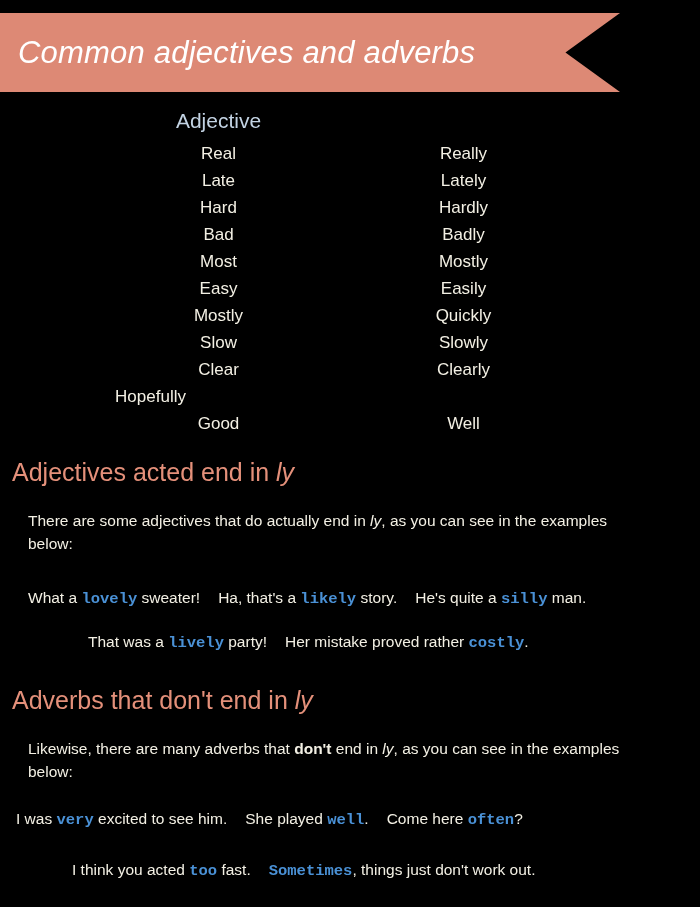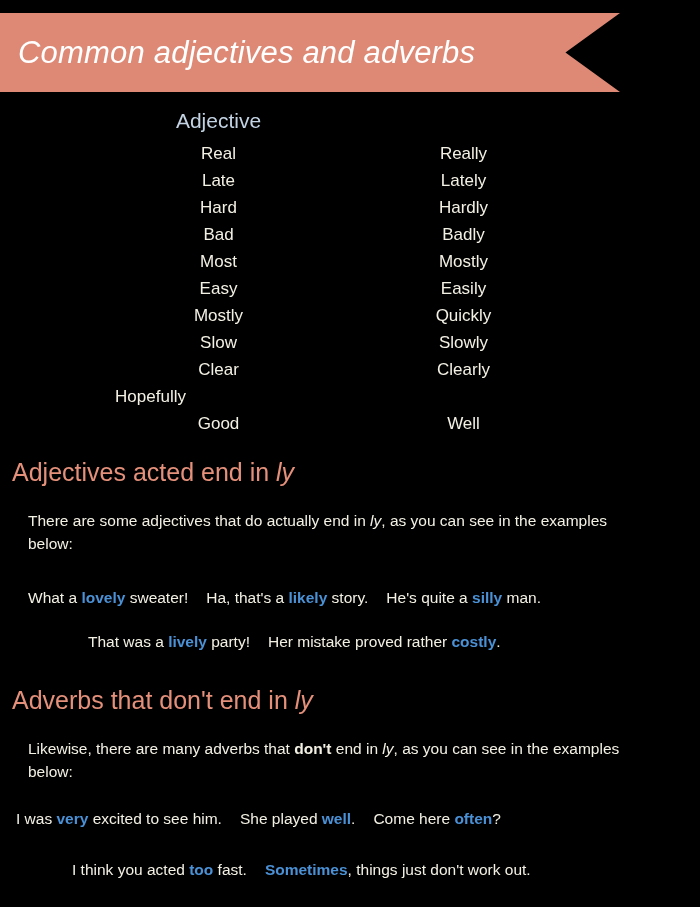--- a/index.html
+++ b/index.html
@@ -99,20 +99,21 @@
   
   .example-line {
     position: absolute;
     color: #f3f0e4;
     font-size: 15.5px;
     white-space: nowrap;
   }
   .example-line .hl {
     color: #4a91d6;
     font-weight: bold;
+    font-family: Liberation Mono, monospace;
   }
   .ex-gap { display: inline-block; width: 18px; }
 </style>
 </head>
 <body>
 
 <div class="ribbon-wrap">
   <div class="ribbon">
     <div class="ribbon-title">Common adjectives and adverbs</div>
   </div>

